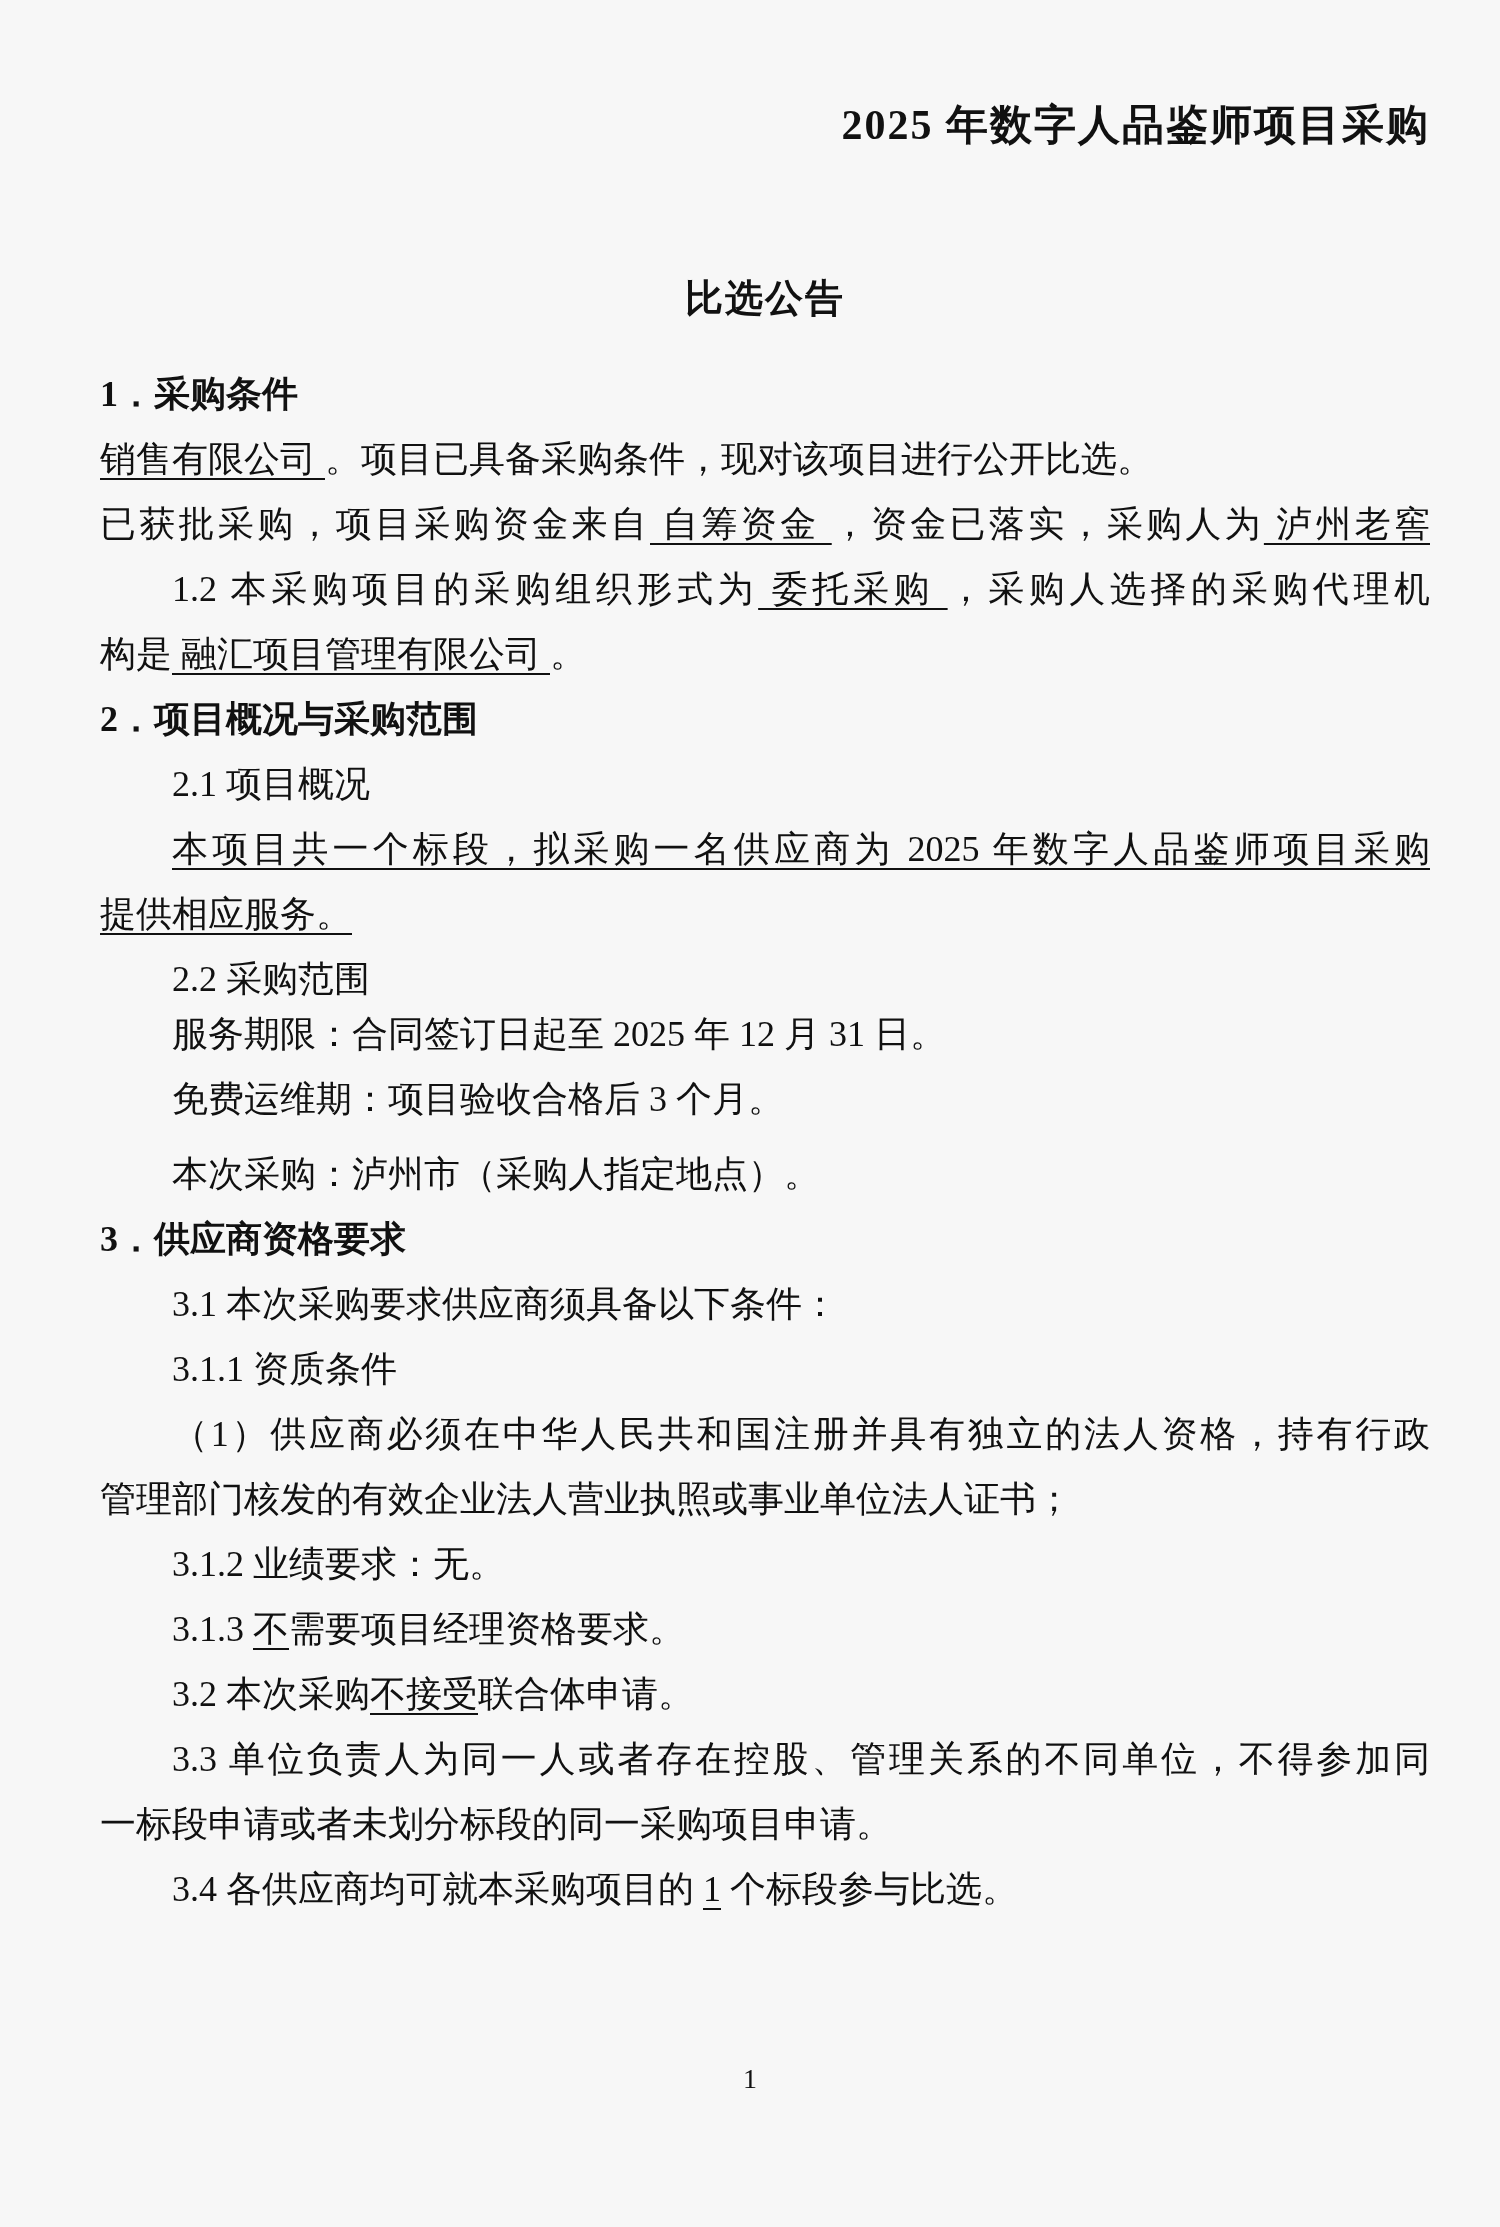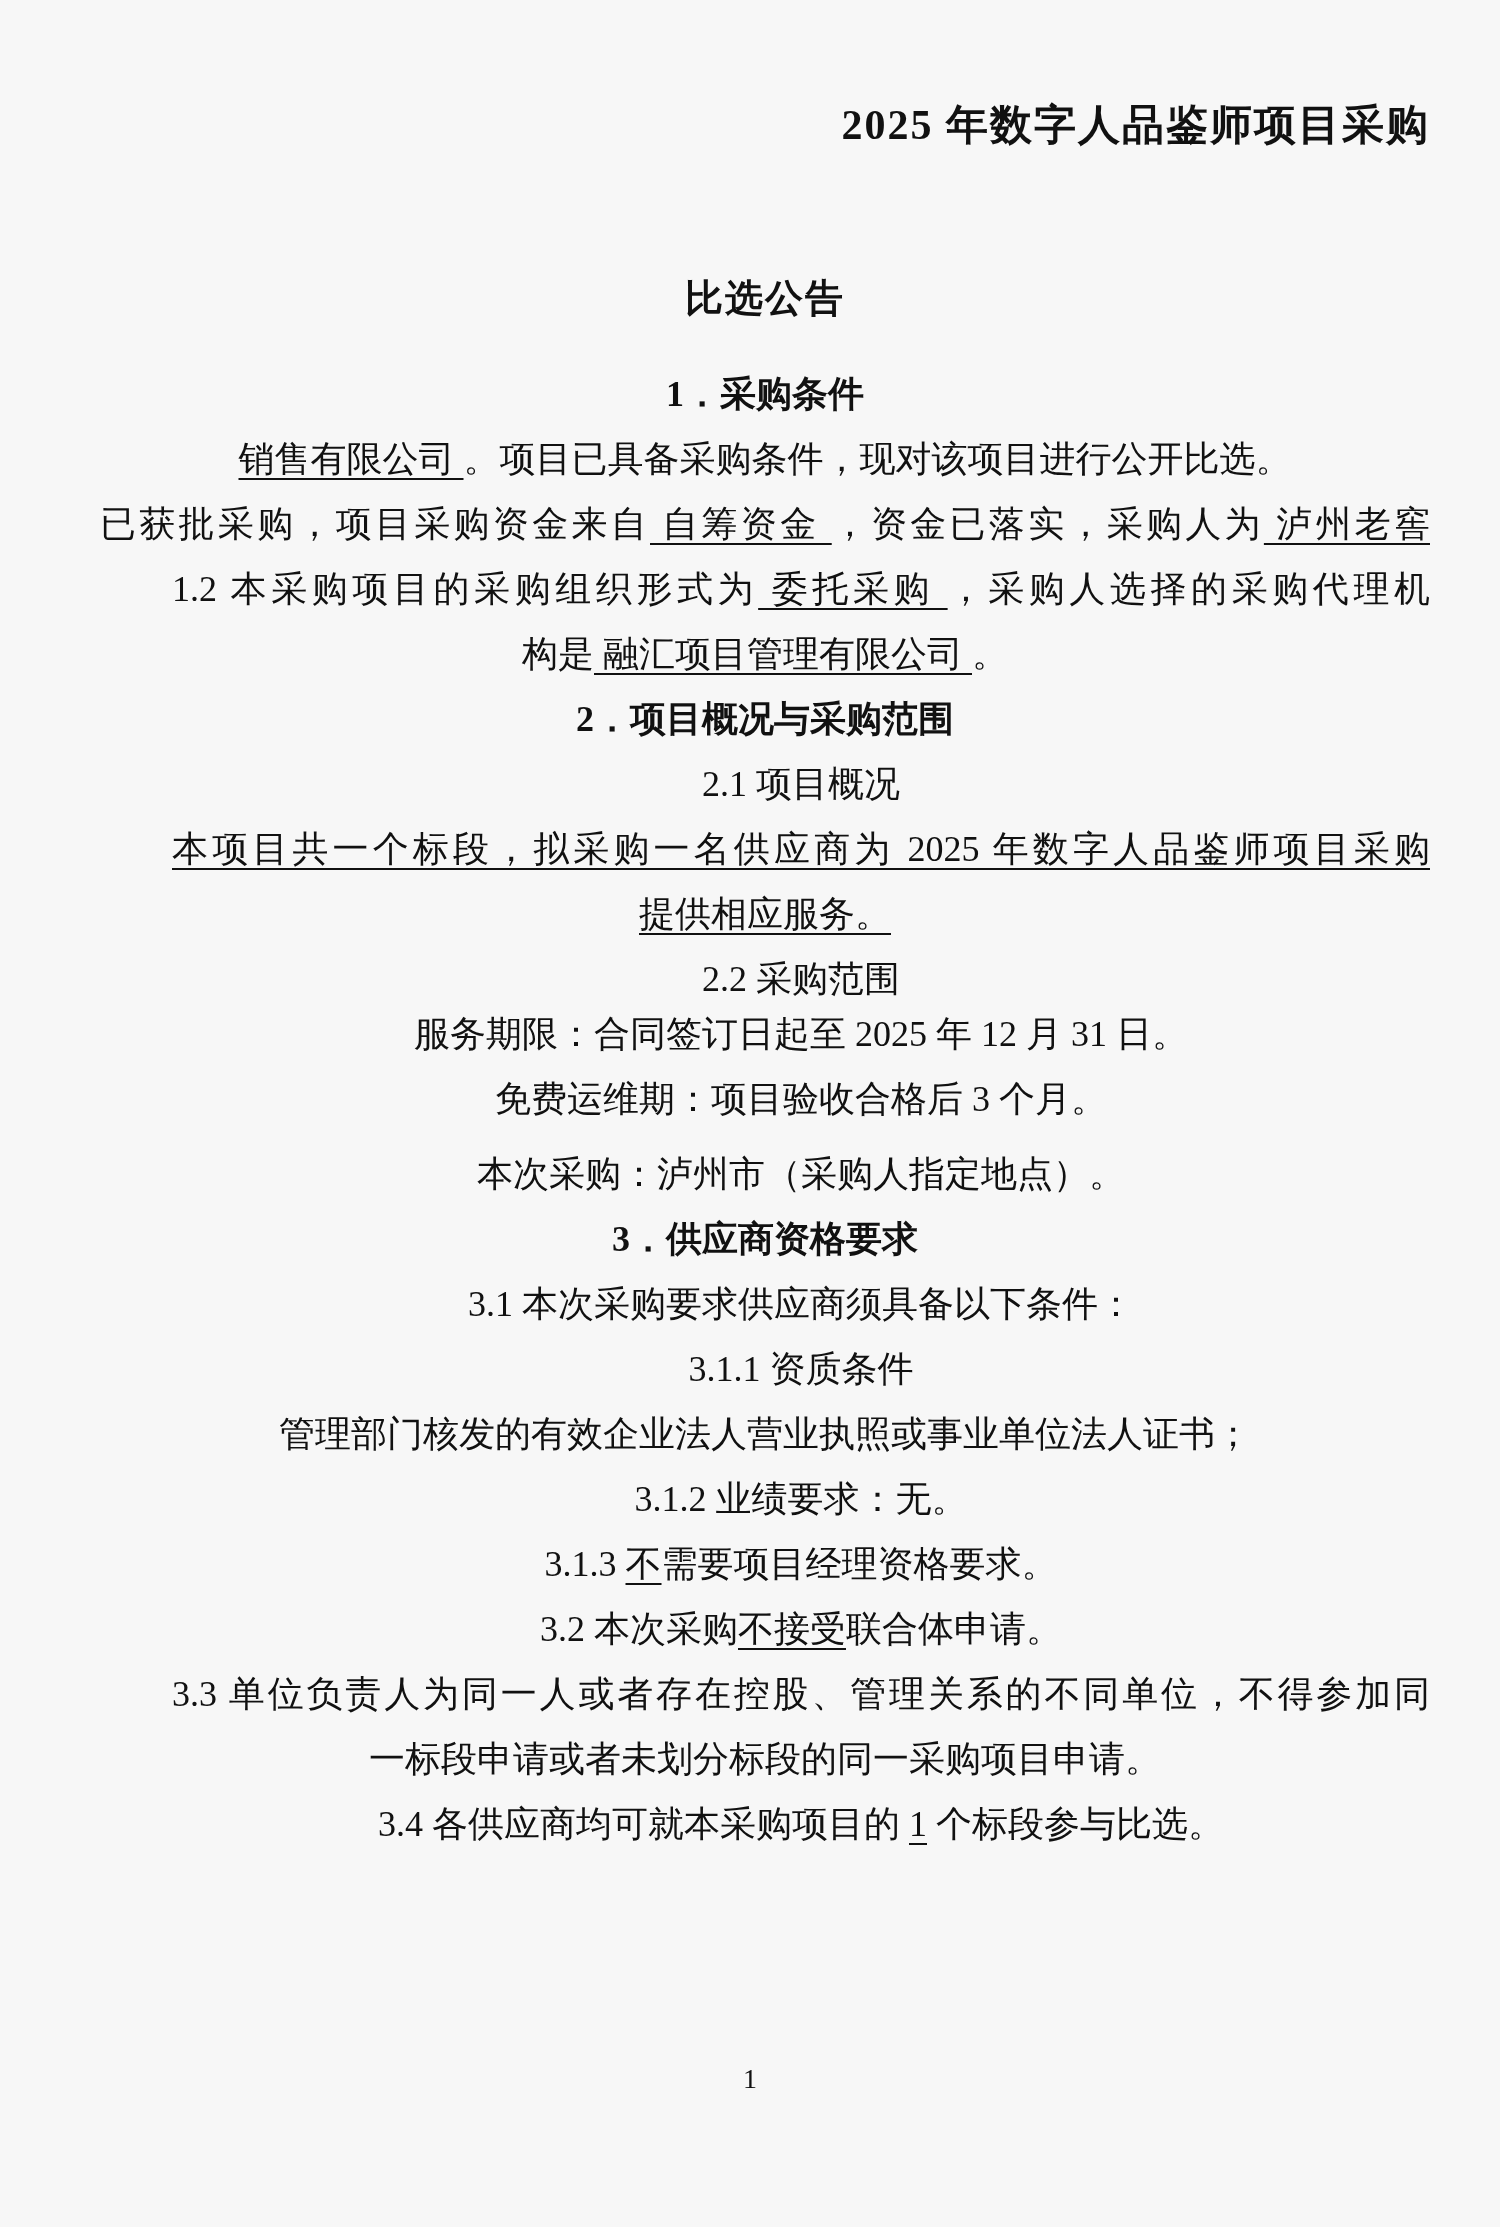--- a/index.html
+++ b/index.html
@@ -41,21 +41,21 @@
     letter-spacing: 2px;
   }
   .doc-lines {
     margin-top: 40px;
   }
   .doc-line {
     font-size: 36px;
     line-height: 65px;
     height: 65px;
     white-space: nowrap;
-    text-align: center;
+    text-align: left;
   }
   .doc-line.fill {
     white-space: normal;
     text-align: justify;
     text-align-last: justify;
     text-justify: inter-character;
     overflow: hidden;
   }
   .doc-line.heading {
     font-weight: bold;
@@ -100,20 +100,21 @@
         <div class="doc-line indent"><span class="seg">2.1 项目概况</span></div>
         <div class="doc-line indent fill"><span class="seg-u"> 本项目共一个标段，拟采购一名供应商为 2025 年数字人品鉴师项目采购</span></div>
         <div class="doc-line"><span class="seg-u">提供相应服务。 </span></div>
         <div class="doc-line indent"><span class="seg">2.2 采购范围</span></div>
         <div class="doc-line indent" style="margin-top: -10px;"><span class="seg">服务期限：合同签订日起至 2025 年 12 月 31 日。</span></div>
         <div class="doc-line indent"><span class="seg">免费运维期：项目验收合格后 3 个月。</span></div>
         <div class="doc-line indent" style="margin-top: 10px;"><span class="seg">本次采购：泸州市（采购人指定地点）。</span></div>
         <div class="doc-line heading"><span class="seg">3．供应商资格要求</span></div>
         <div class="doc-line indent"><span class="seg">3.1 本次采购要求供应商须具备以下条件：</span></div>
         <div class="doc-line indent"><span class="seg">3.1.1 资质条件</span></div>
+        <div class="doc-line indent fill"><span class="seg">（1）供应商必须在中华人民共和国注册并具有独立的法人资格，持有行政</span></div>
         <div class="doc-line"><span class="seg">管理部门核发的有效企业法人营业执照或事业单位法人证书；</span></div>
         <div class="doc-line indent"><span class="seg">3.1.2 业绩要求：无。</span></div>
         <div class="doc-line indent"><span class="seg">3.1.3 </span><span class="seg-u">不</span><span class="seg">需要项目经理资格要求。</span></div>
         <div class="doc-line indent"><span class="seg">3.2 本次采购</span><span class="seg-u">不接受</span><span class="seg">联合体申请。</span></div>
         <div class="doc-line indent fill"><span class="seg">3.3 单位负责人为同一人或者存在控股、管理关系的不同单位，不得参加同</span></div>
         <div class="doc-line"><span class="seg">一标段申请或者未划分标段的同一采购项目申请。</span></div>
         <div class="doc-line indent"><span class="seg">3.4 各供应商均可就本采购项目的 </span><span class="seg-u">1</span><span class="seg"> 个标段参与比选。</span></div>
       </div>
   </div>
   <div class="page-number">1</div>

